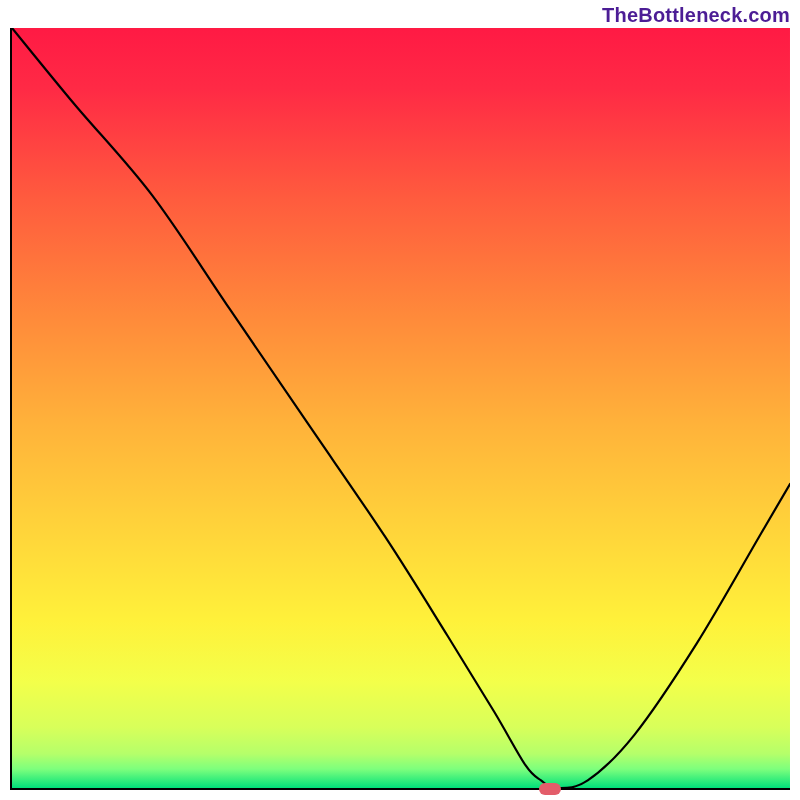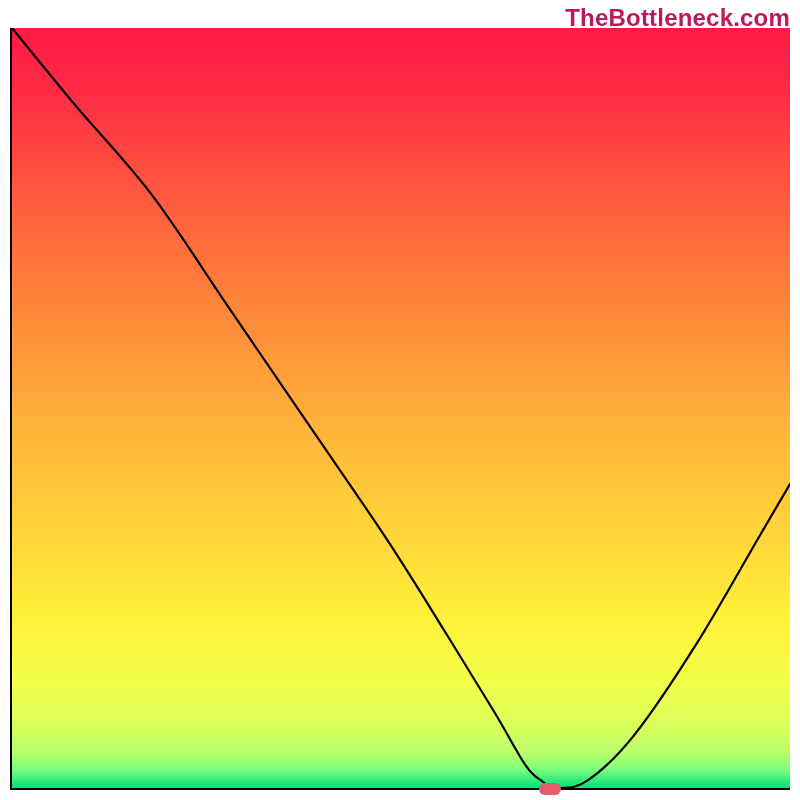--- a/index.html
+++ b/index.html
@@ -1,18 +1,18 @@
 <!DOCTYPE html>
 <html><head>
 <meta charset="utf-8">
 <style>
 *{margin:0;padding:0;box-sizing:border-box}
 html,body{width:800px;height:800px;background:#fff;font-family:Arial,Helvetica,sans-serif}
 .wrap{position:relative;width:800px;height:800px}
-.watermark{position:absolute;top:4px;right:10px;font-size:24px;color:#be185d;font-weight:600;letter-spacing:.2px}
+.watermark{position:absolute;top:4px;right:10px;font-size:20px;color:#4c1d95;font-weight:600;letter-spacing:.2px}
 .plot{position:absolute;left:10px;top:28px;width:780px;height:762px;border-left:2px solid #000;border-bottom:2px solid #000}
 .bg{position:absolute;inset:0}
 .curve{position:absolute;inset:0}
 .marker{position:absolute;width:22px;height:12px;background:#e35d6a;border-radius:6px;transform:translate(-50%,50%)}
 </style>
 </head>
 <body>
 
 <div class="wrap">
   <div class="watermark">TheBottleneck.com</div>

